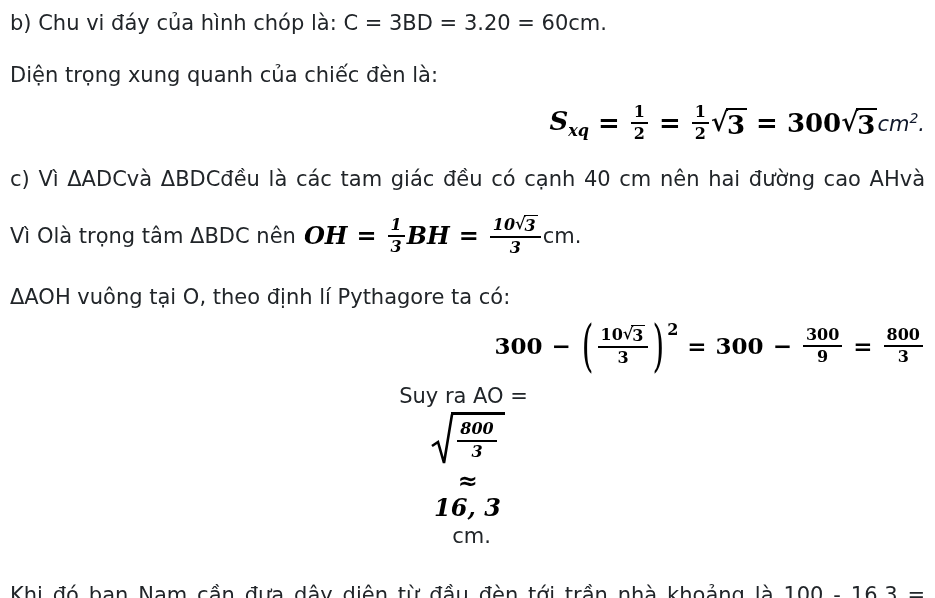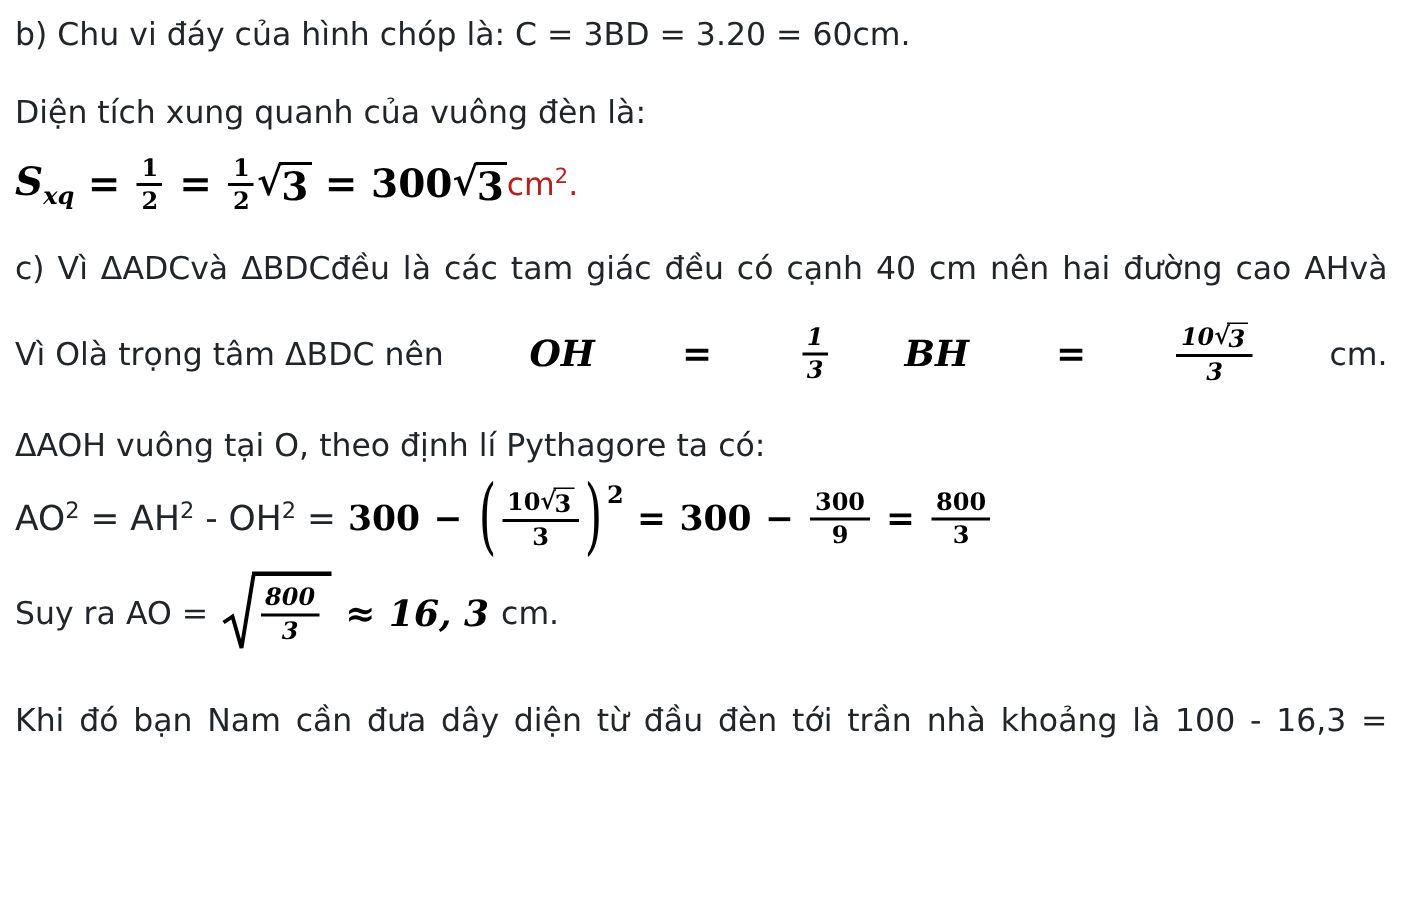--- a/index.html
+++ b/index.html
@@ -12,26 +12,26 @@
   .mt21{margin-top:21px;}
   .mt20{margin-top:20px;}
   .mt18{margin-top:24px;}
   .mt28{margin-top:28px;}
   .just-line{display:block;text-align:justify;text-align-last:justify;}
   .plain-line{display:block;}
 
   
   .math{font-family:"DejaVu Serif",serif;font-weight:700;color:#000;}
   .mi{font-style:italic;}
-  .formula{display:flex;align-items:center;}
+  .formula{display:flex;align-items:center;justify-content:flex-end;}
   .f1{margin-top:12px;font-size:26px;line-height:1.1;}
   .f3{margin-top:12px;font-size:23px;line-height:1.1;}
   .rowflex{display:flex;align-items:center;}
-  .p4row{margin-top:20px;justify-content:space-between;}
-  .p6row{margin-top:14px;}
+  .p4row{margin-top:20px;}
+  .p6row{margin-top:14px;flex-direction:column;}
   .m24{font-size:24px;line-height:1.1;font-style:italic;}
   .mop{margin:0 9px;}
   .msub{font-size:16px;font-style:italic;vertical-align:-6px;}
 
   .frac{display:inline-flex;flex-direction:column;align-items:center;text-align:center;
         font-size:16px;line-height:1.15;margin:0 2px;}
   .frac .num{border-bottom:2px solid currentColor;padding:0 3px 1px;display:inline-flex;align-items:center;justify-content:center;}
   .frac .den{padding-top:1px;}
 
   .sqrt{display:inline-flex;align-items:stretch;}
@@ -44,31 +44,31 @@
   .paren-sup{font-size:16px;align-self:flex-start;margin:-4px 0 0 1px;}
 
   .sansmath sup{font-size:15px;}
   .gap-r{margin-right:8px;}
   .gap-l{margin-left:8px;}
 
   .bigsqrt{display:inline-flex;align-items:flex-start;}
   .radicand{display:inline-flex;align-items:center;border-top:3px solid #000;
             height:52px;box-sizing:border-box;padding:2px 6px 0 4px;margin-left:-3px;}
 
-  .unit-sans{font-family:"DejaVu Sans",sans-serif;font-weight:400;color:#b91c1c;font-size:21px;}
+  .unit-sans{font-family:"DejaVu Sans",sans-serif;font-weight:400;color:#0f172a;font-size:21px;font-style:italic;}
   .unit-sans sup{font-size:14px;}
 </style>
 </head>
 <body>
 
 <div class="page">
 
   <p>b) Chu vi đáy của hình chóp là: C = 3BD = 3.20 = 60cm.</p>
 
-  <p class="mt21">Diện tích xung quanh của vuông đèn là:</p>
+  <p class="mt21">Diện trọng xung quanh của chiếc đèn là:</p>
 
   <div class="formula f1 math">
     <span><span class="mi">S</span><span class="msub">xq</span></span>
     <span class="mop">=</span>
     <span class="frac">
         <span class="num">1</span>
         <span class="den">2</span>
       </span>
     <span class="mop">=</span>
     <span class="frac">
@@ -111,21 +111,20 @@
           </span>
         </span>
       <span class="den">3</span>
     </span>
     <span>cm.</span>
   </div>
 
   <p class="mt18">ΔAOH vuông tại O, theo định lí Pythagore ta có:</p>
 
   <div class="formula f3">
-    <span class="sansmath gap-r"><span>AO</span><sup>2</sup><span> = AH</span><sup>2</sup><span> - OH</span><sup>2</sup><span> =</span></span>
     <span class="math">300</span>
     <span class="math mop">−</span>
     <span class="math bigparen">(</span>
     <span class="math frac">
       <span class="num">
           <span>10</span>
           <span class="sqrt sqrt-sm">
             <span class="rsign">√</span>
             <span class="rad">3</span>
           </span>

